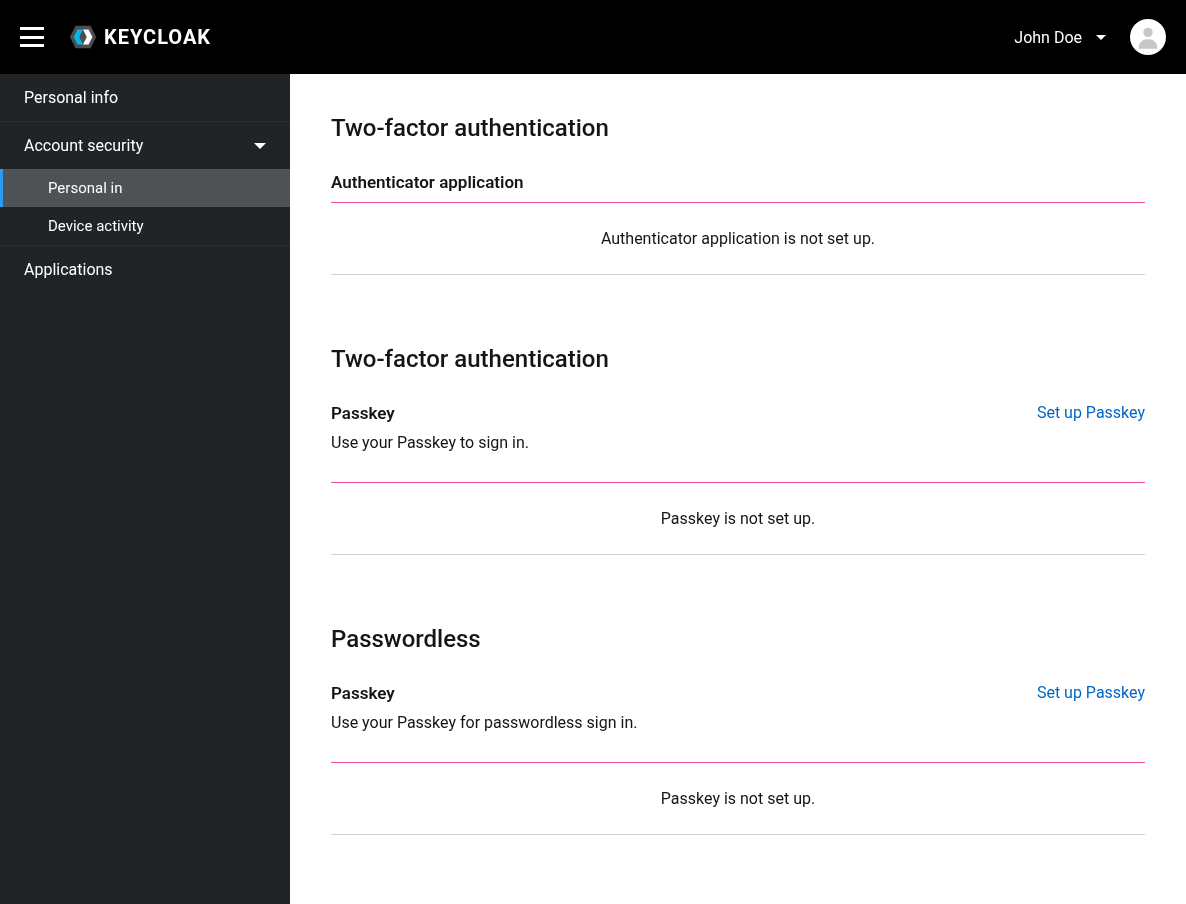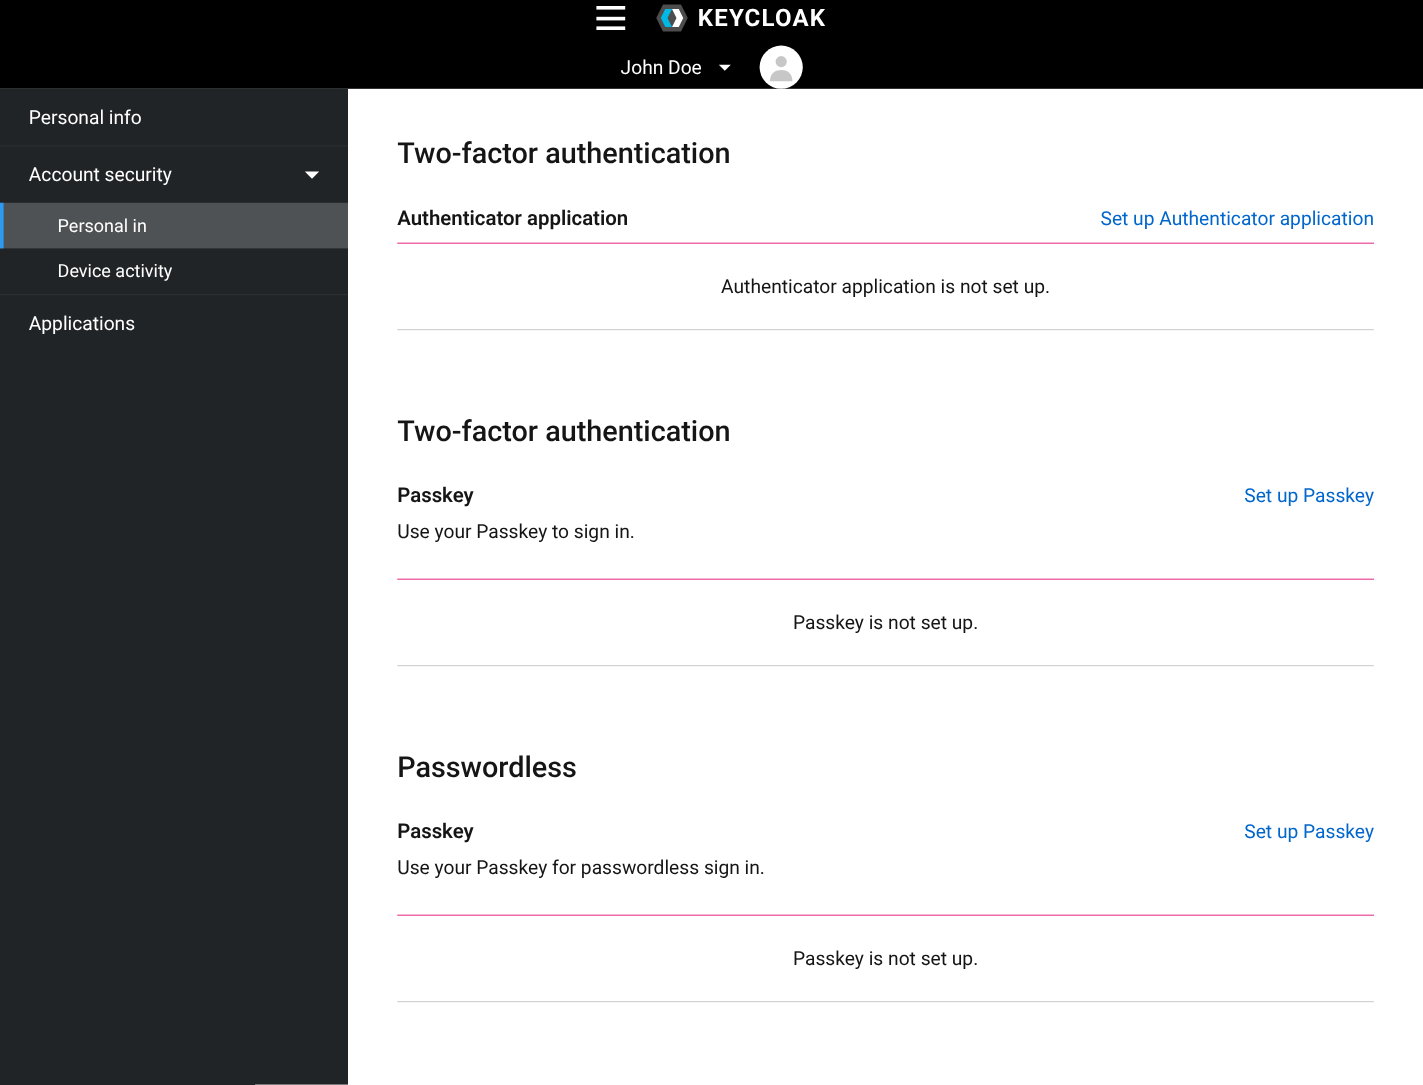--- a/index.html
+++ b/index.html
@@ -14,21 +14,20 @@
       height: 904px;
       overflow: hidden;
     }
     .header {
       background: #000;
       height: 74px;
       display: flex;
       align-items: center;
       justify-content: space-between;
       padding: 0 20px;
-      flex-direction: column;
     }
     .header-left {
       display: flex;
       align-items: center;
       gap: 24px;
     }
     .hamburger {
       width: 24px;
       height: 20px;
       display: flex;
@@ -234,21 +233,20 @@
     </div>
   </div>
 
   <div class="main">
 
     <div class="section">
       <h2 class="section-title">Two-factor authentication</h2>
       <div class="method">
         <div class="method-header">
           <div class="method-title">Authenticator application</div>
-          <a class="setup-link">Set up Authenticator application</a>
         </div>
         <div class="status-box">Authenticator application is not set up.</div>
       </div>
     </div>
 
     <div class="section">
       <h2 class="section-title">Two-factor authentication</h2>
       <div class="method">
         <div class="method-header">
           <div class="method-title">Passkey</div>

